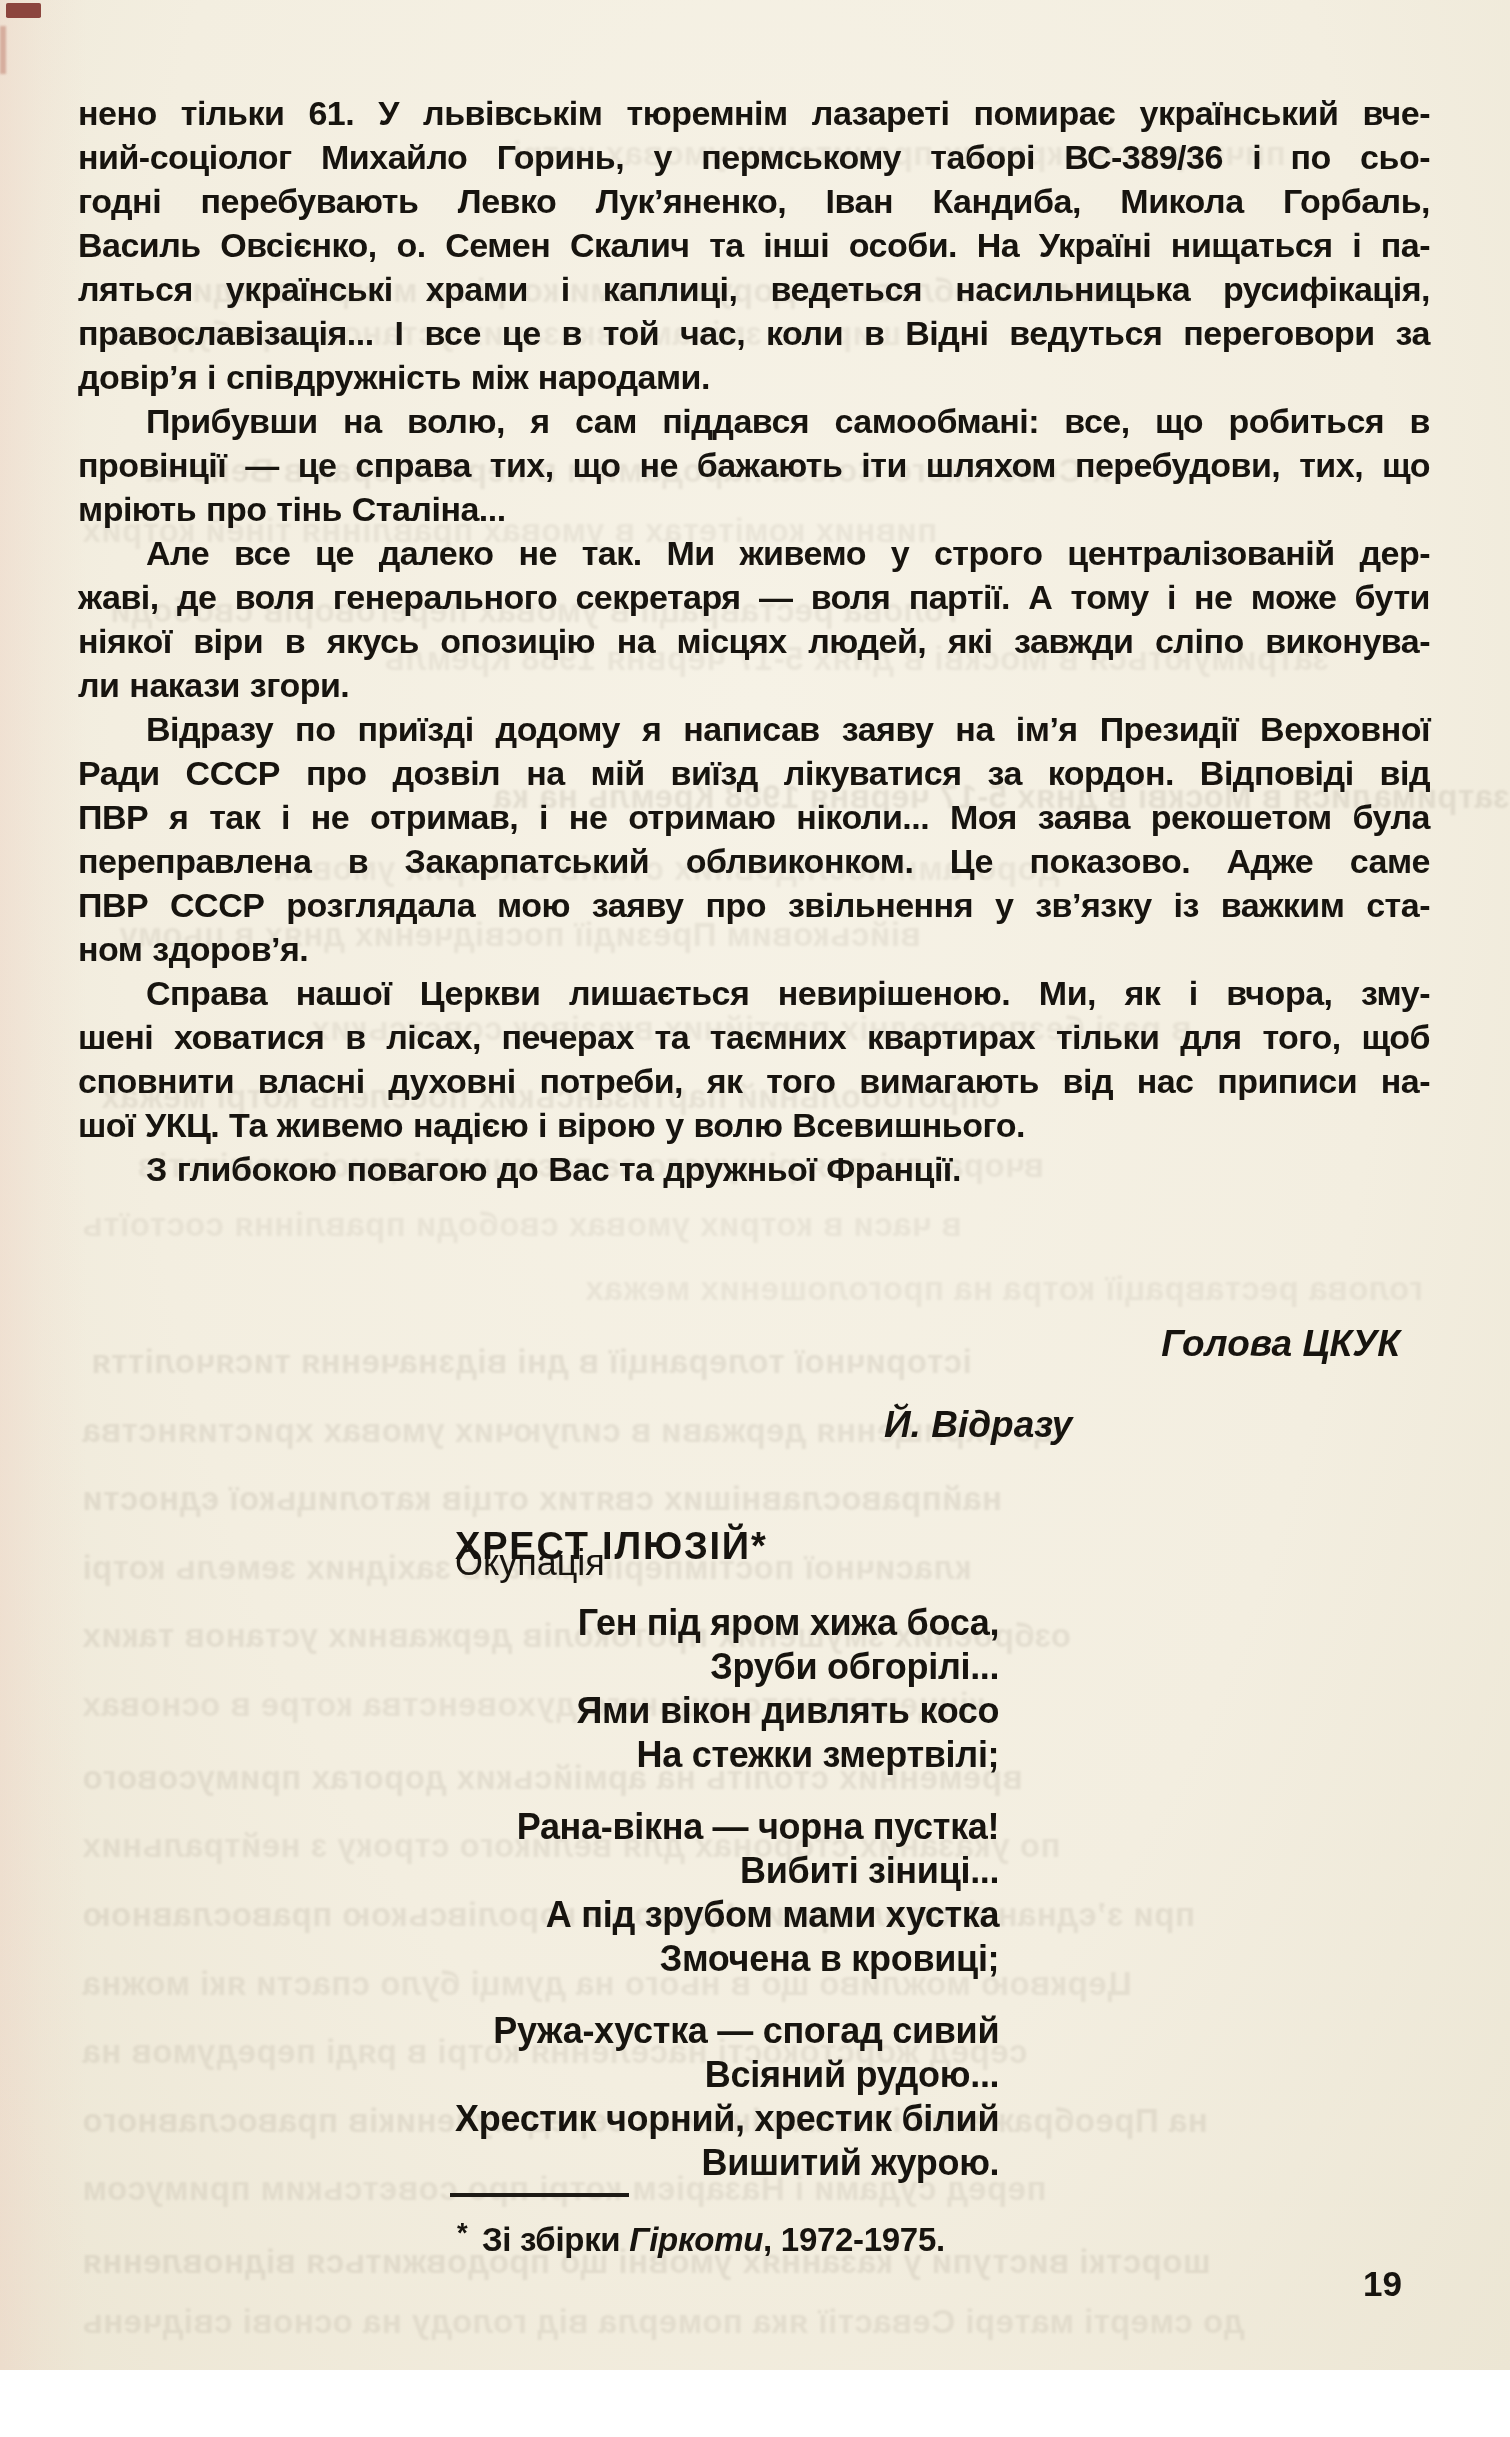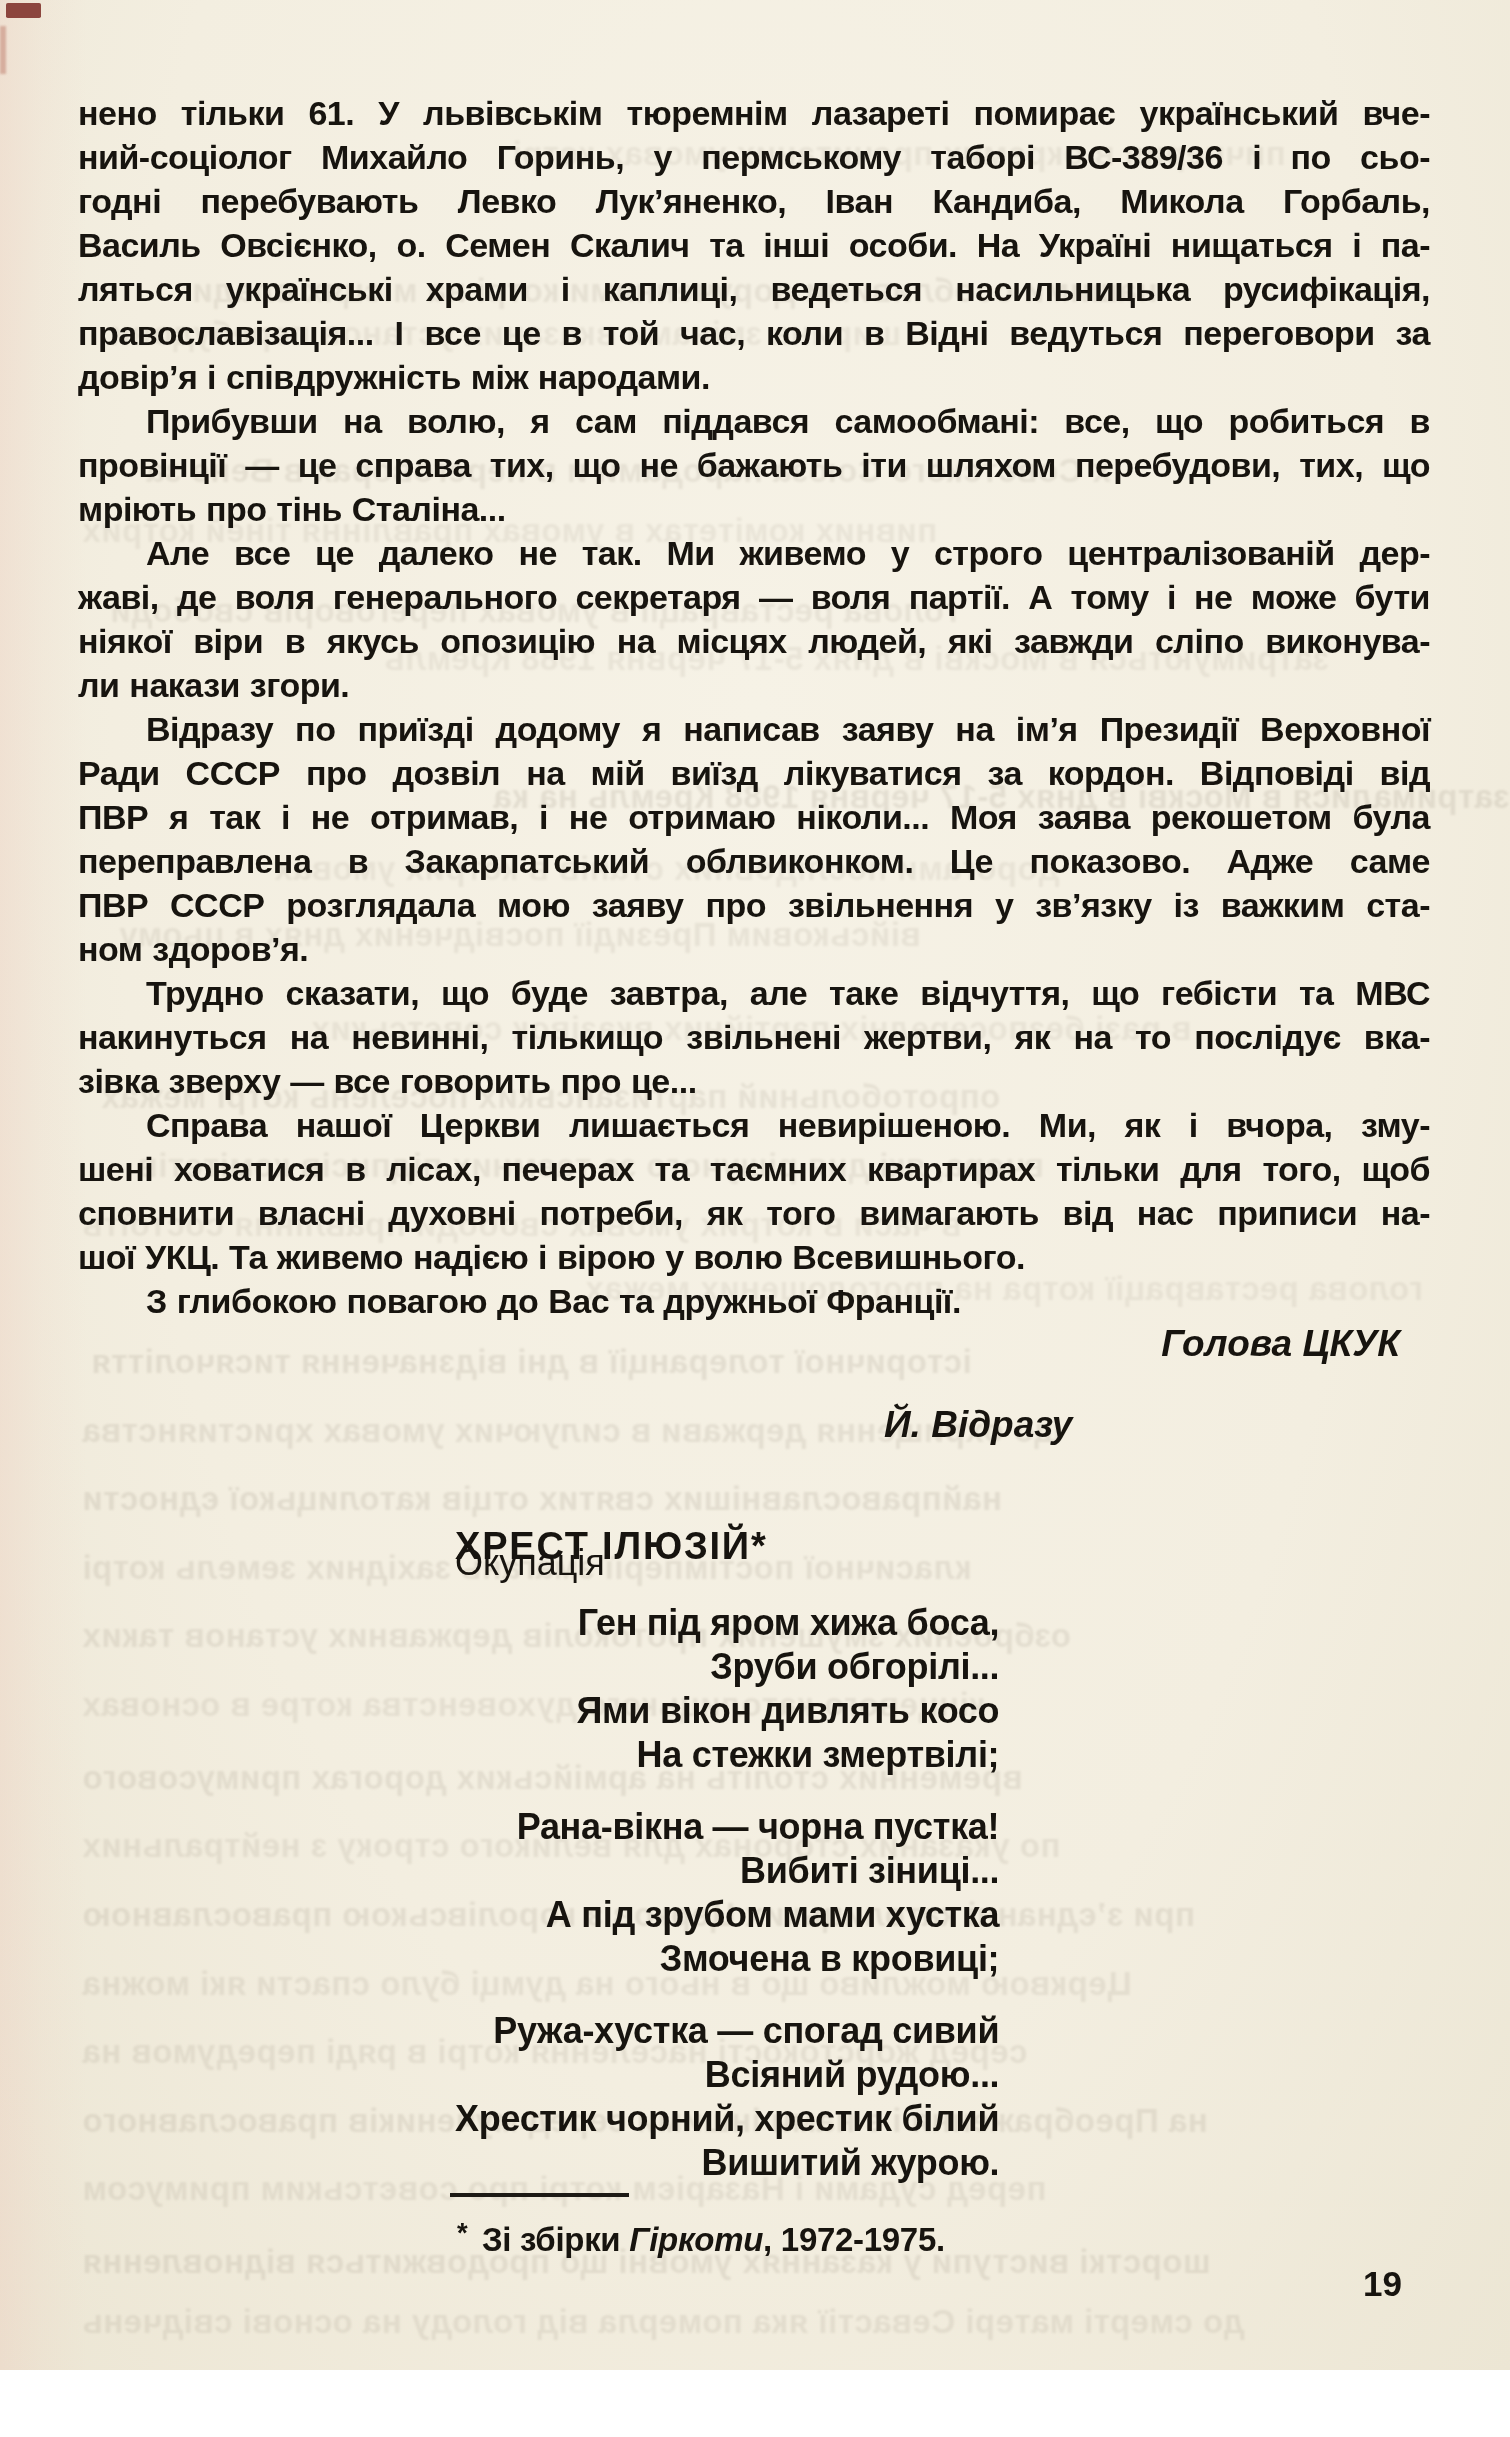--- a/index.html
+++ b/index.html
@@ -104,25 +104,20 @@
       </div>
       <div>
         <div class="bline indent">Відразу по приїзді додому я написав заяву на ім’я Президії Верховної</div>
         <div class="bline">Ради СССР про дозвіл на мій виїзд лікуватися за кордон. Відповіді від</div>
         <div class="bline">ПВР я так і не отримав, і не отримаю ніколи... Моя заява рекошетом була</div>
         <div class="bline">переправлена в Закарпатський облвиконком. Це показово. Адже саме</div>
         <div class="bline">ПВР СССР розглядала мою заяву про звільнення у зв’язку із важким ста-</div>
         <div class="bline last">ном здоров’я.</div>
       </div>
       <div>
-        <div class="bline indent">Трудно сказати, що буде завтра, але таке відчуття, що гебісти та МВС</div>
-        <div class="bline">накинуться на невинні, тількищо звільнені жертви, як на то послідує вка-</div>
-        <div class="bline last">зівка зверху — все говорить про це...</div>
-      </div>
-      <div>
         <div class="bline indent">Справа нашої Церкви лишається невирішеною. Ми, як і вчора, зму-</div>
         <div class="bline">шені ховатися в лісах, печерах та таємних квартирах тільки для того, щоб</div>
         <div class="bline">сповнити власні духовні потреби, як того вимагають від нас приписи на-</div>
         <div class="bline last">шої УКЦ. Та живемо надією і вірою у волю Всевишнього.</div>
       </div>
       <div>
         <div class="bline last indent">З глибокою повагою до Вас та дружньої Франції.</div>
       </div>
     </div>
 

